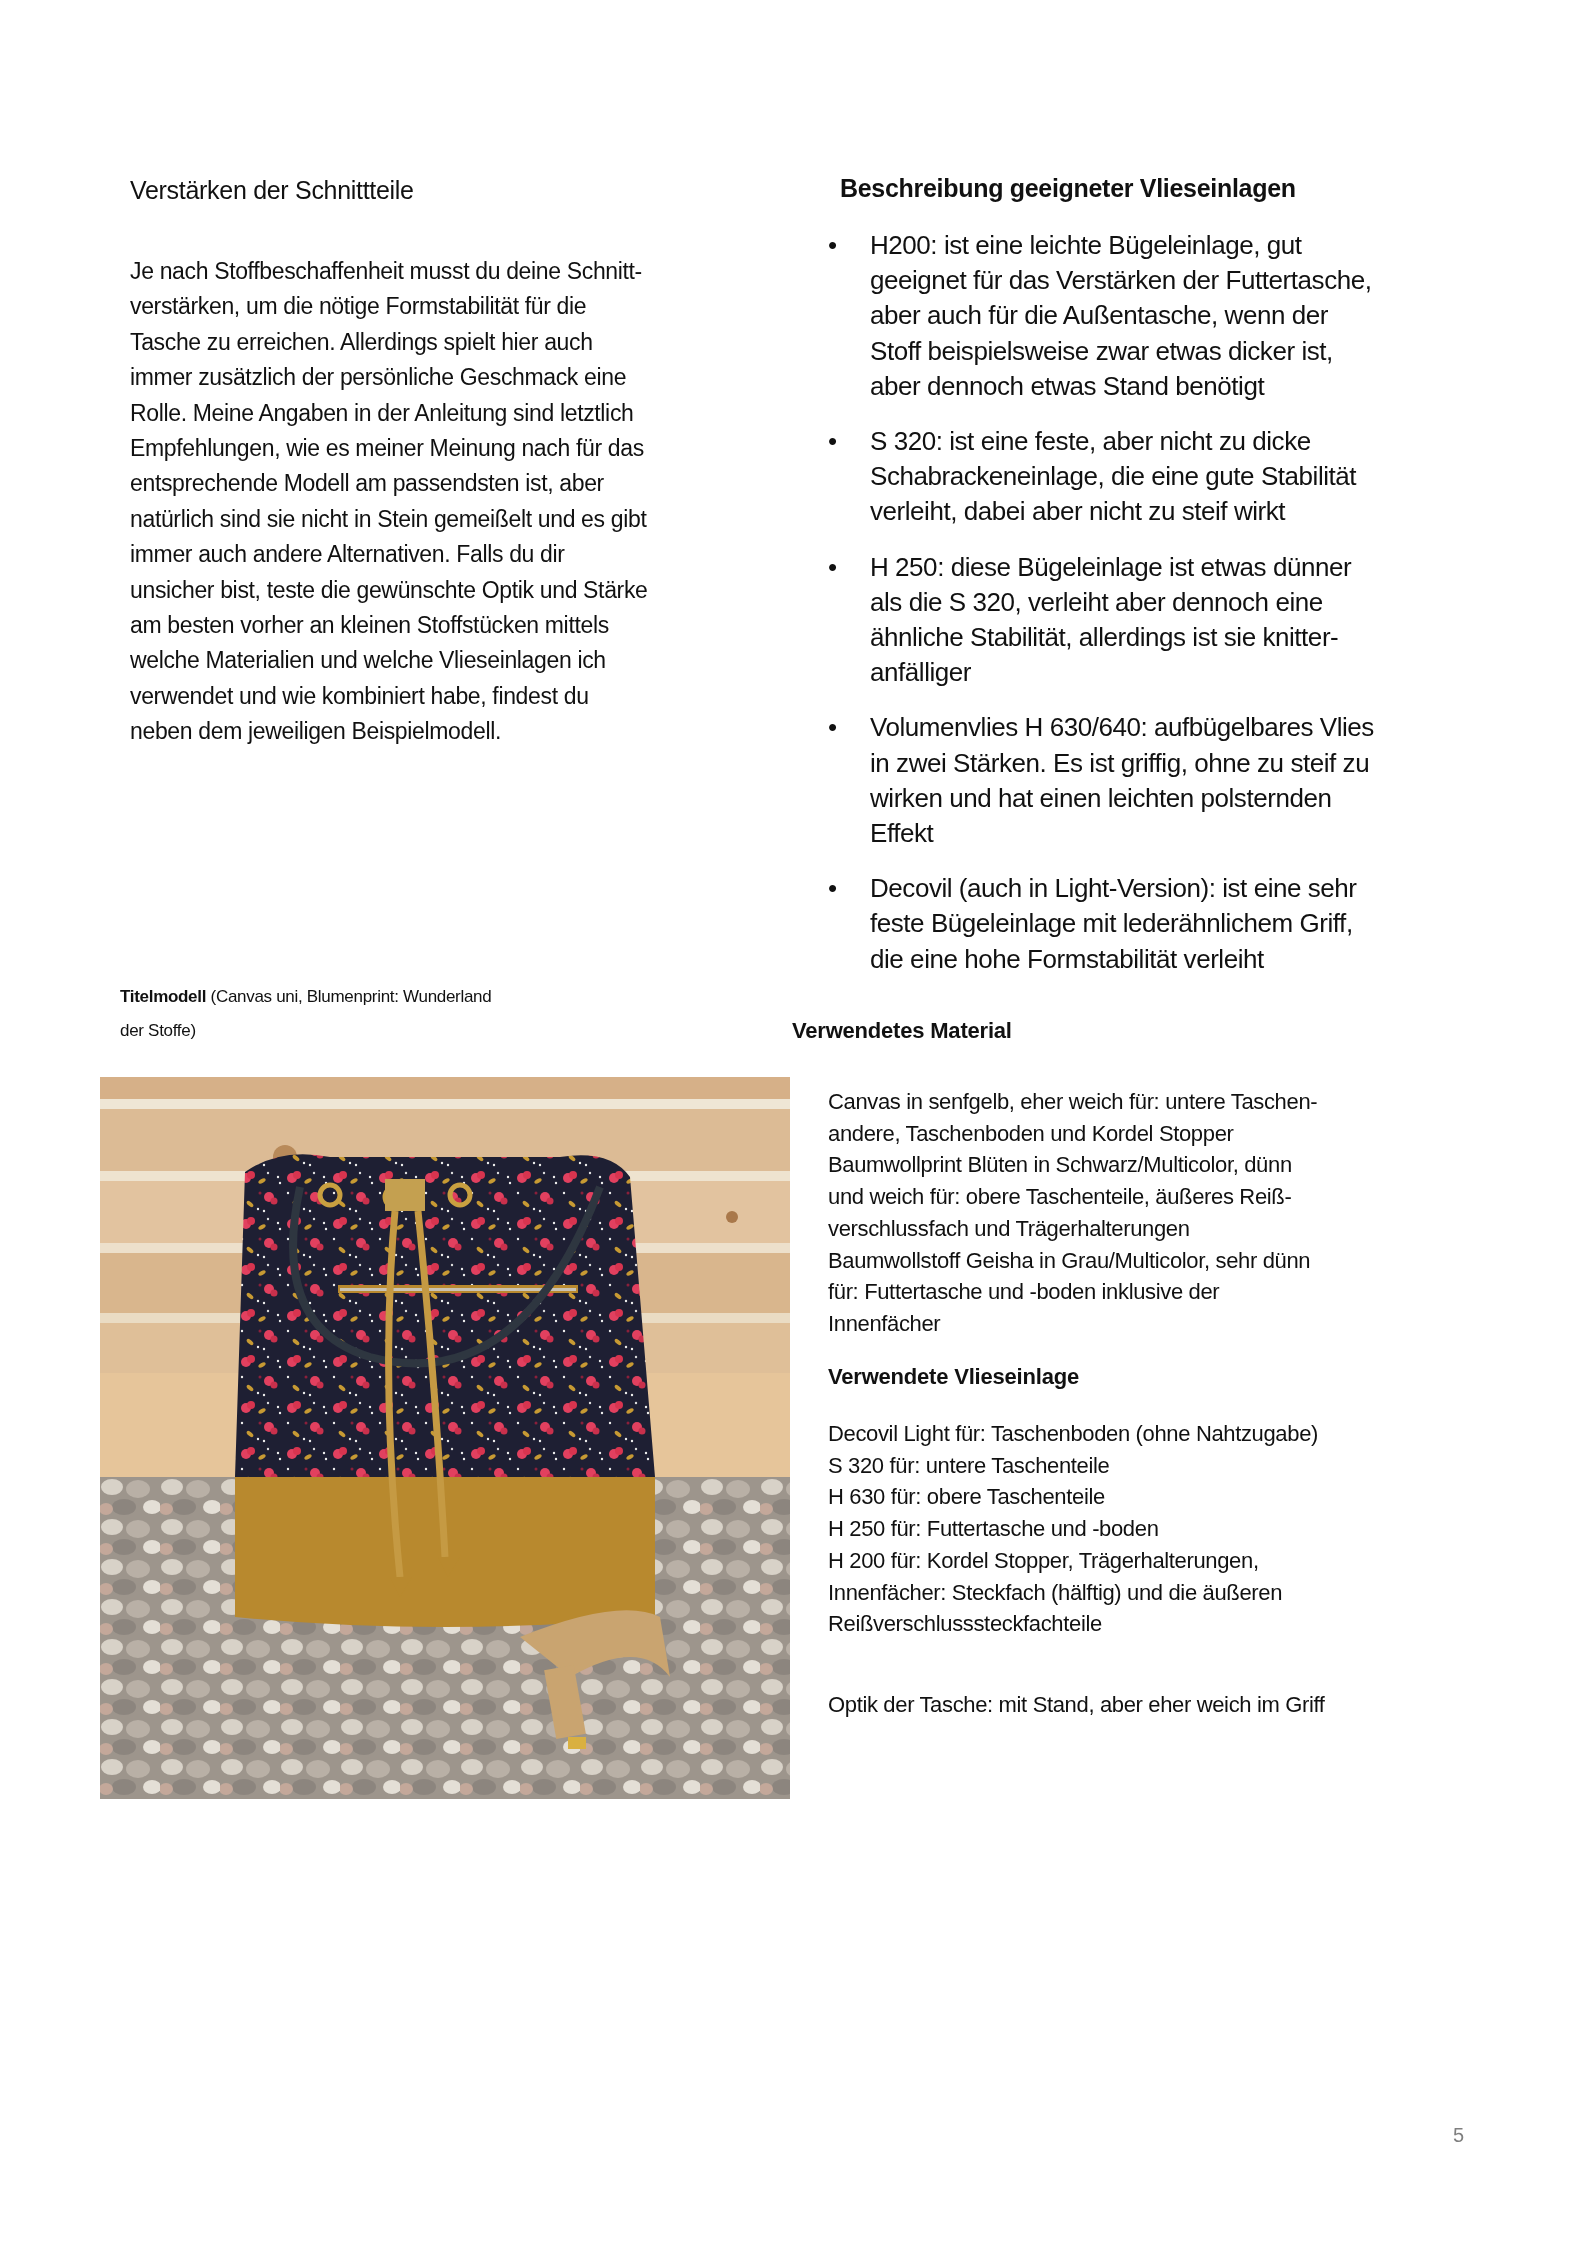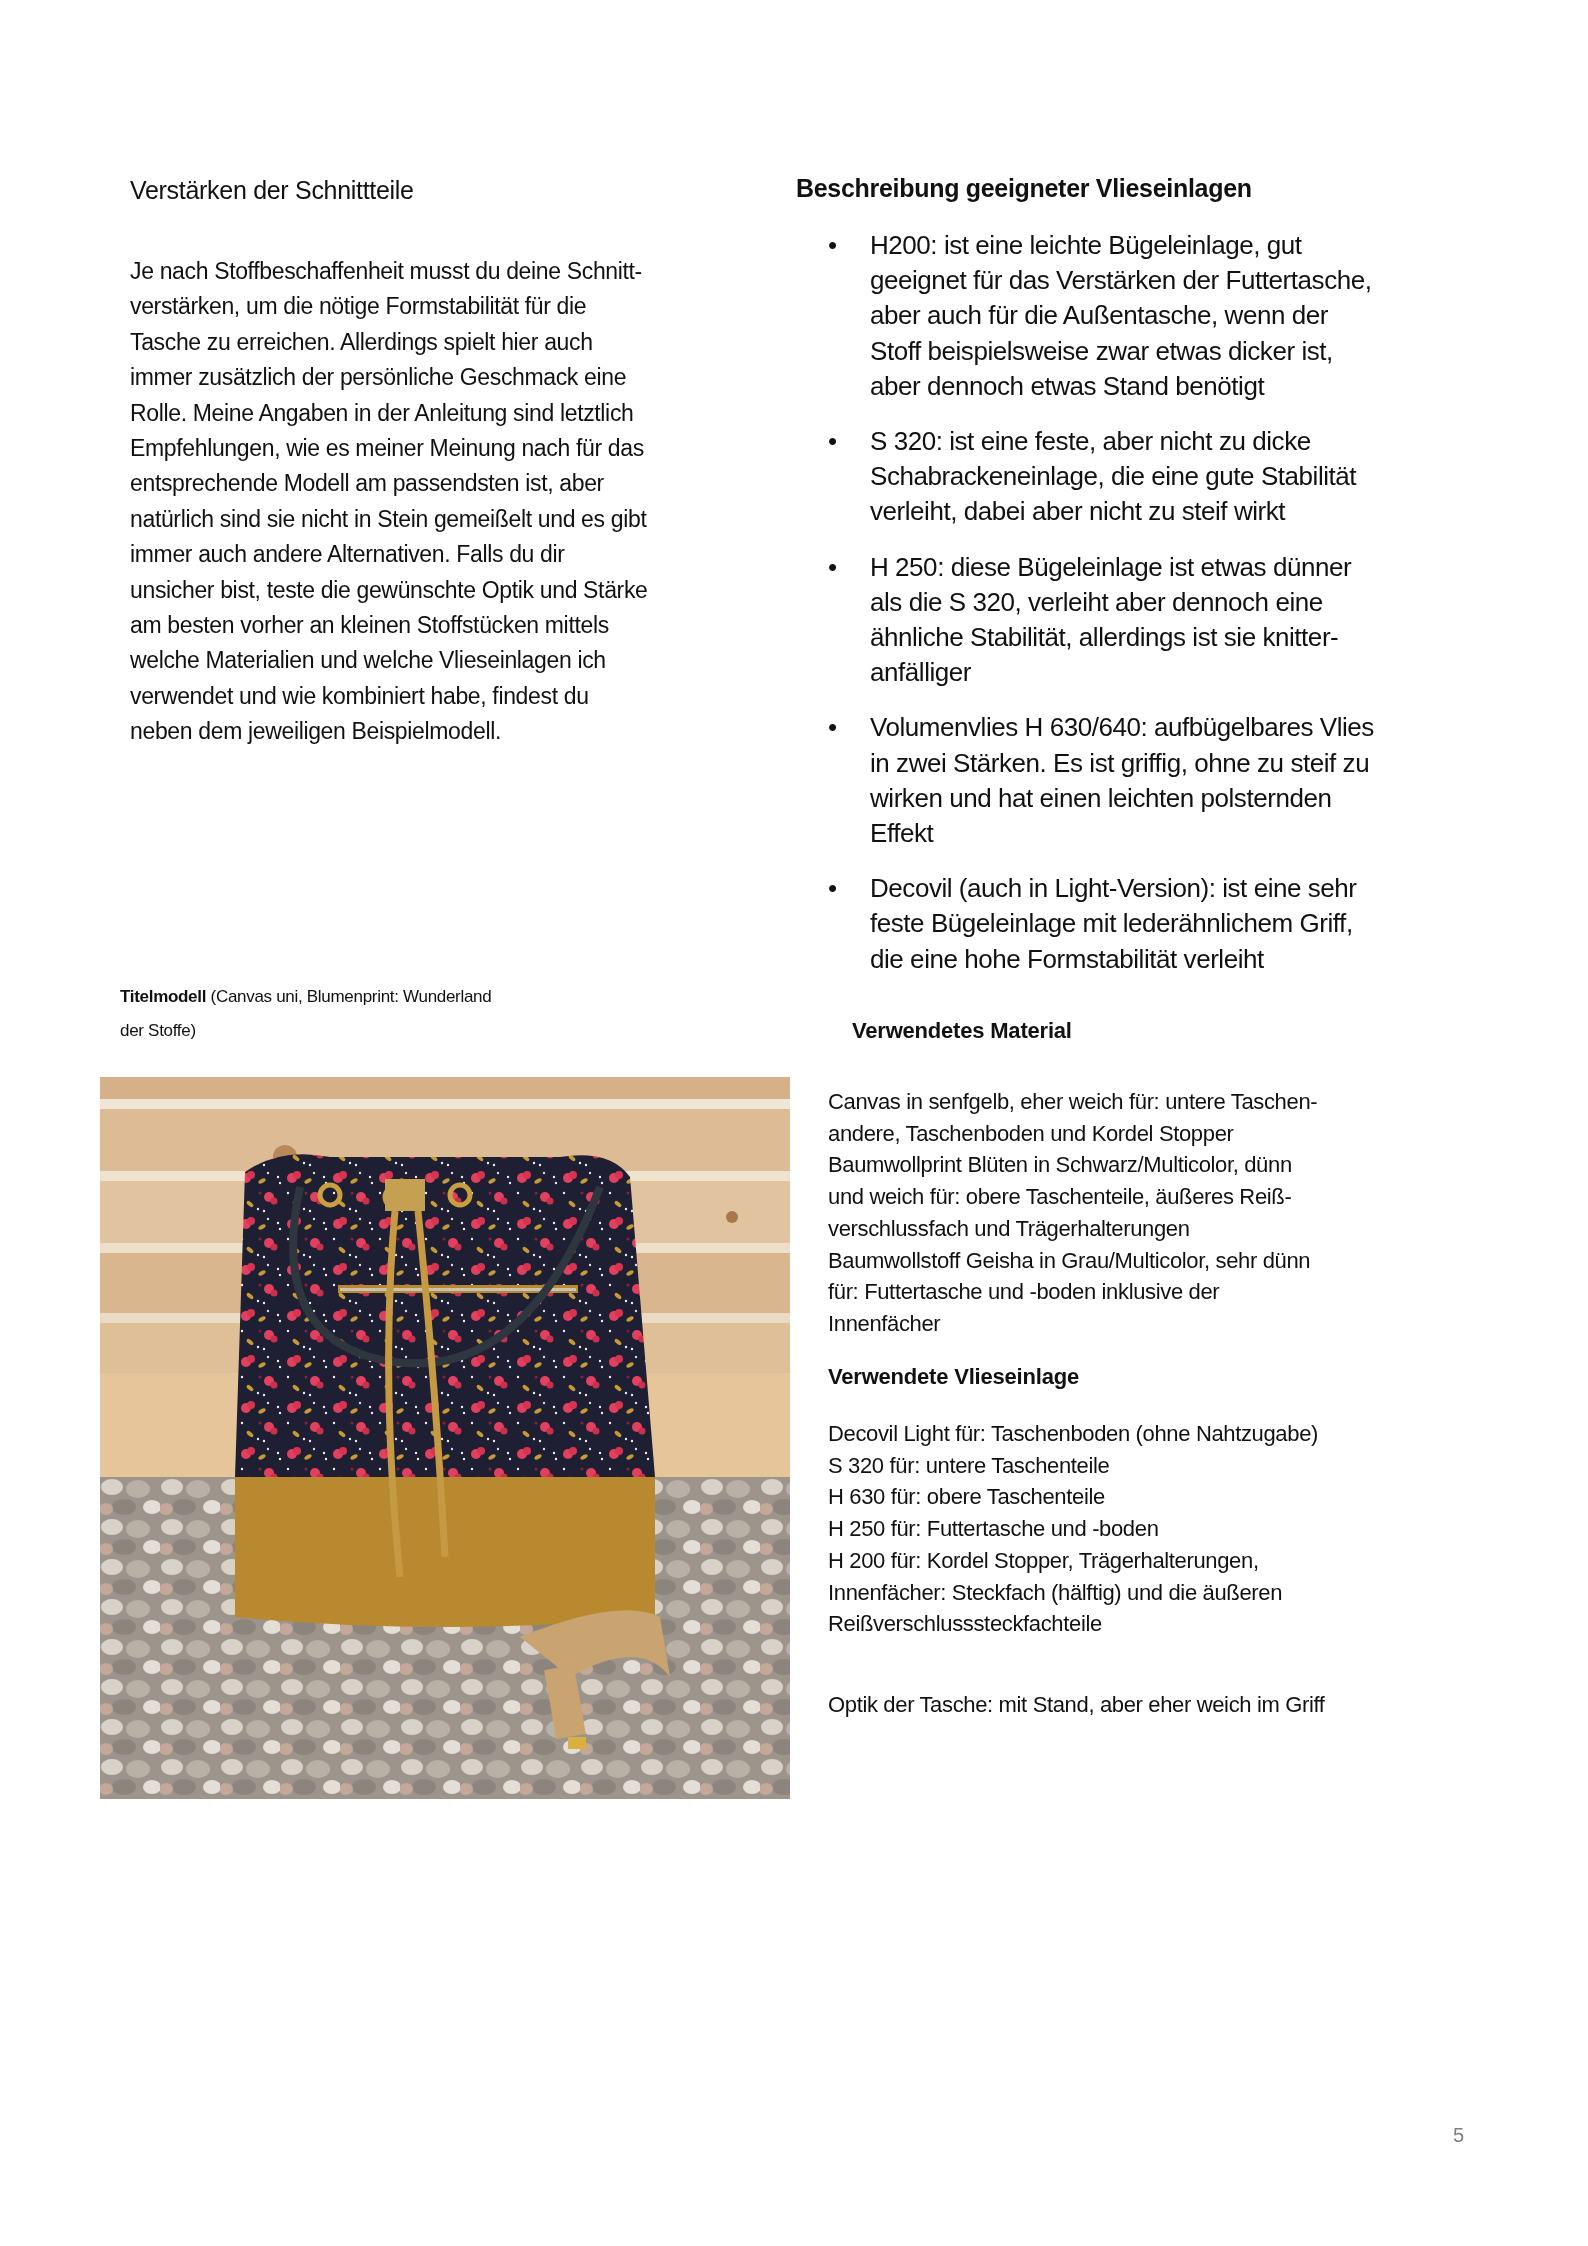--- a/index.html
+++ b/index.html
@@ -4,25 +4,25 @@
 <style>
   html, body { margin:0; padding:0; background:#ffffff; }
   body { width:1588px; height:2246px; position:relative; overflow:hidden;
          font-family:"Liberation Sans", "DejaVu Sans", sans-serif; color:#111; }
   .abs { position:absolute; }
   .h-left { left:130px; top:176px; font-weight:normal; font-size:25px; letter-spacing:-0.3px; }
   .p-left { left:130px; top:254px; width:640px; font-size:23px; line-height:35.4px; letter-spacing:-0.35px; }
   .caption { left:120px; top:980px; width:650px; font-size:17px; line-height:34px; letter-spacing:-0.3px; }
   .caption b { font-weight:bold; }
   .photo { left:100px; top:1077px; width:690px; height:722px; overflow:hidden; }
-  .h-right { left:796px; top:174px; font-weight:bold; font-size:25px; letter-spacing:-0.3px; }
+  .h-right { left:840px; top:174px; font-weight:bold; font-size:25px; letter-spacing:-0.3px; }
   ul.bullets { left:828px; top:228px; width:670px; margin:0; padding:0; list-style:none; font-size:26px; line-height:35.2px; letter-spacing:-0.45px; }
   ul.bullets li { position:relative; padding-left:42px; margin-bottom:20px; }
   ul.bullets li .dot { position:absolute; left:0; top:0; }
-  .h-mat { left:852px; top:1018px; font-weight:bold; font-size:22px; letter-spacing:-0.2px; }
+  .h-mat { left:792px; top:1018px; font-weight:bold; font-size:22px; letter-spacing:-0.2px; }
   .p-mat { left:828px; top:1086px; width:670px; font-size:22px; line-height:31.7px; letter-spacing:-0.35px; }
   .p-mat div, .p-vl div { white-space:nowrap; }
   .h-vl { left:828px; top:1364px; font-weight:bold; font-size:22px; letter-spacing:-0.2px; }
   .p-vl { left:828px; top:1418px; width:670px; font-size:22px; line-height:31.7px; letter-spacing:-0.35px; }
   .optik { left:828px; top:1692px; font-size:22px; letter-spacing:-0.35px; }
   .pagenum { left:1453px; top:2124px; font-size:20px; color:#7f7f7f; }
 </style>
 </head>
 <body>
 

